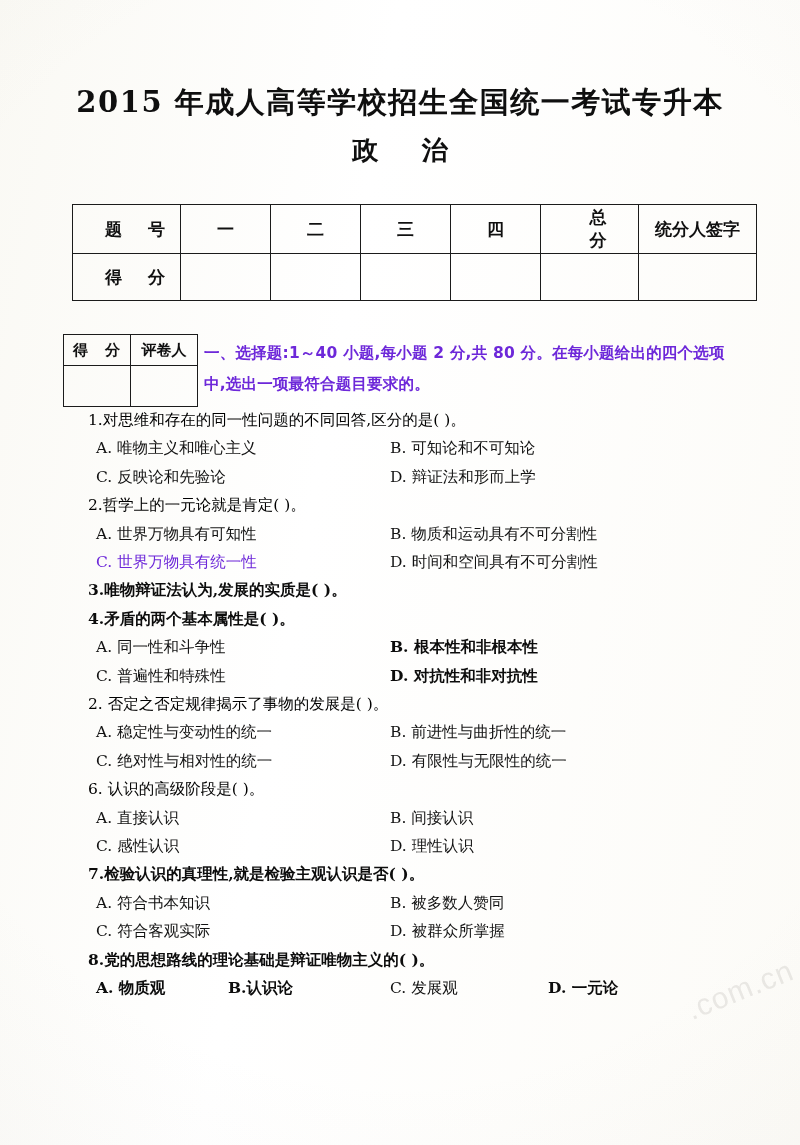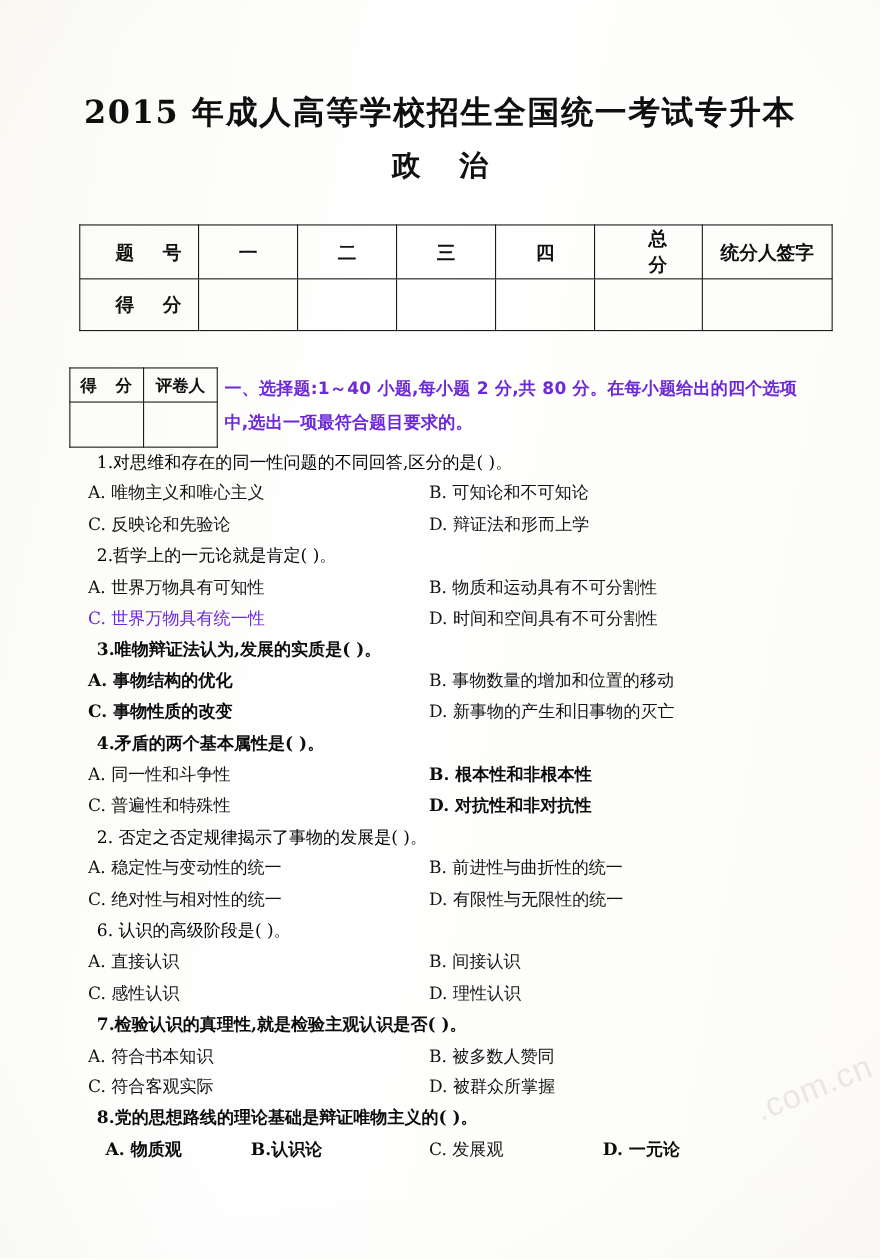--- a/index.html
+++ b/index.html
@@ -58,21 +58,21 @@
   }
   .main-title {
     font-family: "DejaVu Serif", "Liberation Serif", serif;
     font-size: 29px;
     font-weight: bold;
     letter-spacing: 1.5px;
     line-height: 1.15;
     color: #0f0f0f;
   }
   .sub-title {
-    font-family: Liberation Sans, sans-serif;
+    font-family: Liberation Mono, monospace;
     font-size: 26px;
     font-weight: bold;
     letter-spacing: 14px;
     padding-left: 14px;
     margin-top: 14px;
     color: #0f0f0f;
   }
 
   
   #score-table {
@@ -159,21 +159,21 @@
     line-height: 28.4px;
   }
   .opt {
     position: absolute;
     top: 0;
     font-family: "DejaVu Serif", "Liberation Serif", serif;
     font-size: 15.5px;
     color: #121212;
     white-space: nowrap;
   }
-  .opt.col-a { left: 80px; }
+  .opt.col-a { left: 96px; }
   .opt.col-b { left: 390px; }
 
   
   .opt-row.quad .opt.q1 { left: 96px; text-align: right; }
   .opt-row.quad .opt.q2 { left: 228px; }
   .opt-row.quad .opt.q3 { left: 390px; }
   .opt-row.quad .opt.q4 { left: 548px; }
 
   
   .q-stem.heavy, .opt.heavy { font-weight: bold; color: #0c0c0c; }
@@ -269,30 +269,20 @@
         </div>
         <div class="opt-row">
           <span class="opt col-a faded">C. 世界万物具有统一性</span>
           <span class="opt col-b">D. 时间和空间具有不可分割性</span>
         </div>
       </div>
     </div>
 
     <div class="question">
       <div class="q-stem heavy">3.唯物辩证法认为,发展的实质是(      )。</div>
-      <div class="q-options">
-        <div class="opt-row">
-          <span class="opt col-a heavy">A. 事物结构的优化</span>
-          <span class="opt col-b">B. 事物数量的增加和位置的移动</span>
-        </div>
-        <div class="opt-row">
-          <span class="opt col-a heavy">C. 事物性质的改变</span>
-          <span class="opt col-b">D. 新事物的产生和旧事物的灭亡</span>
-        </div>
-      </div>
     </div>
 
     <div class="question">
       <div class="q-stem heavy">4.矛盾的两个基本属性是(      )。</div>
       <div class="q-options">
         <div class="opt-row">
           <span class="opt col-a">A. 同一性和斗争性</span>
           <span class="opt col-b heavy">B. 根本性和非根本性</span>
         </div>
         <div class="opt-row">

